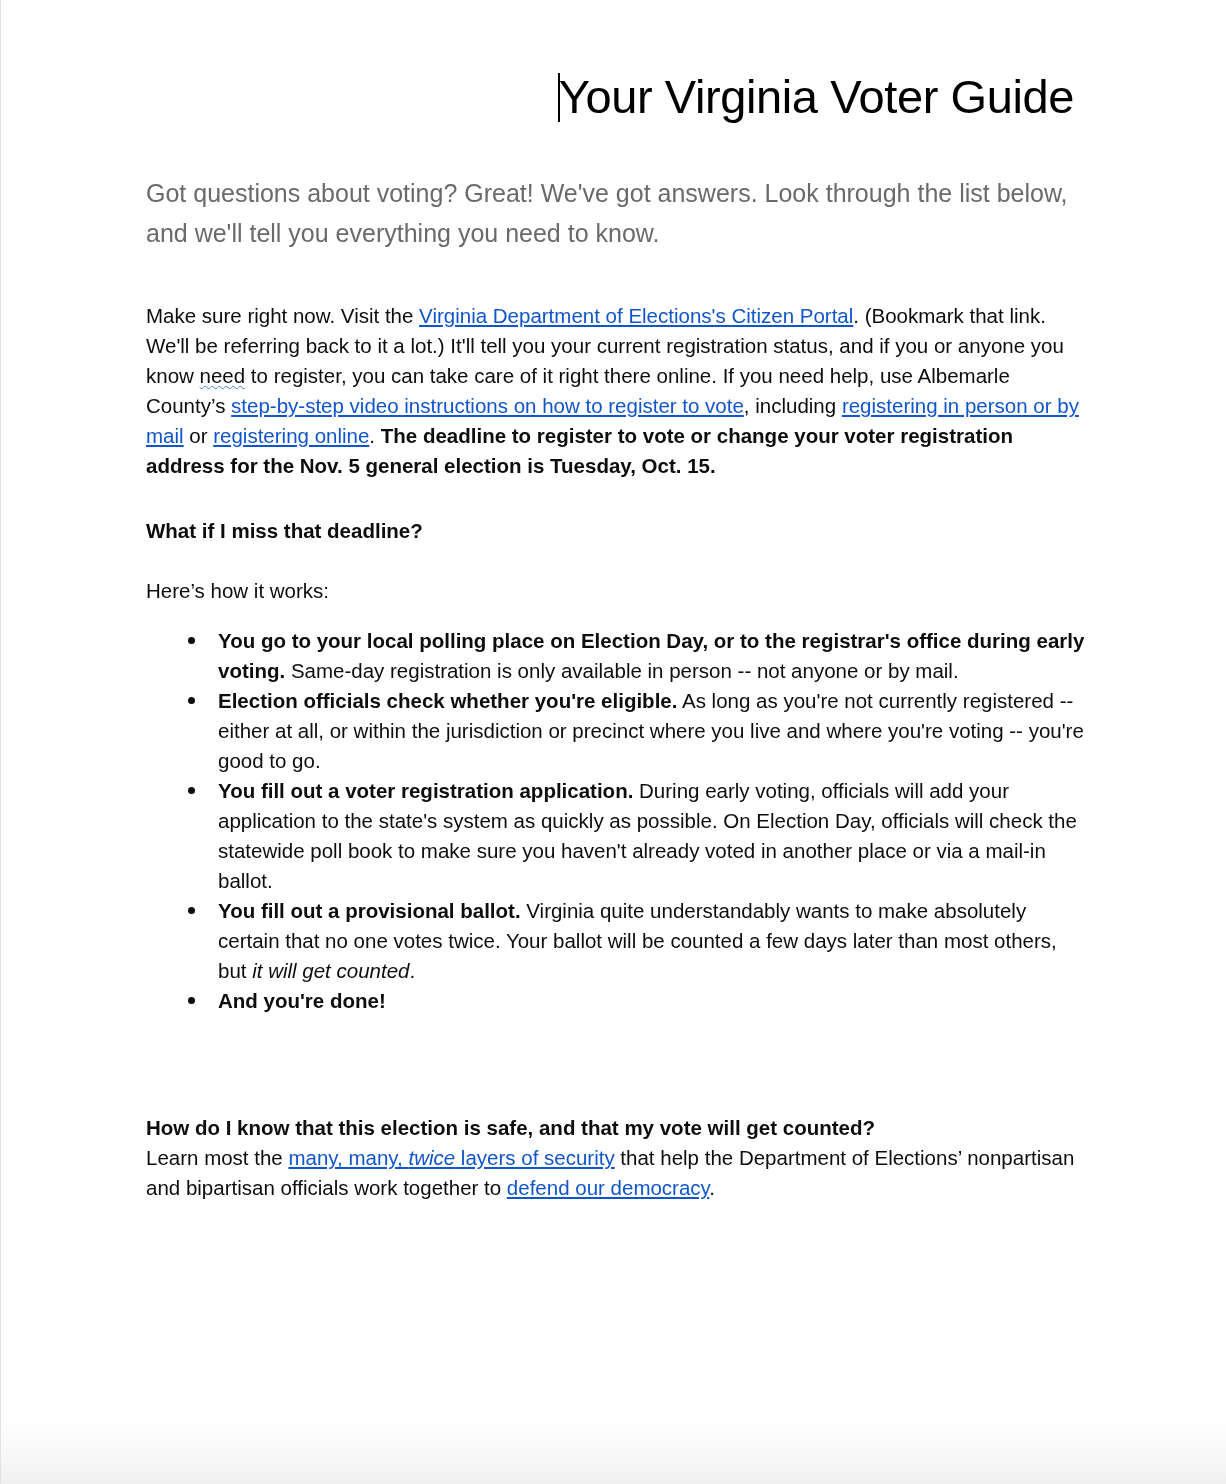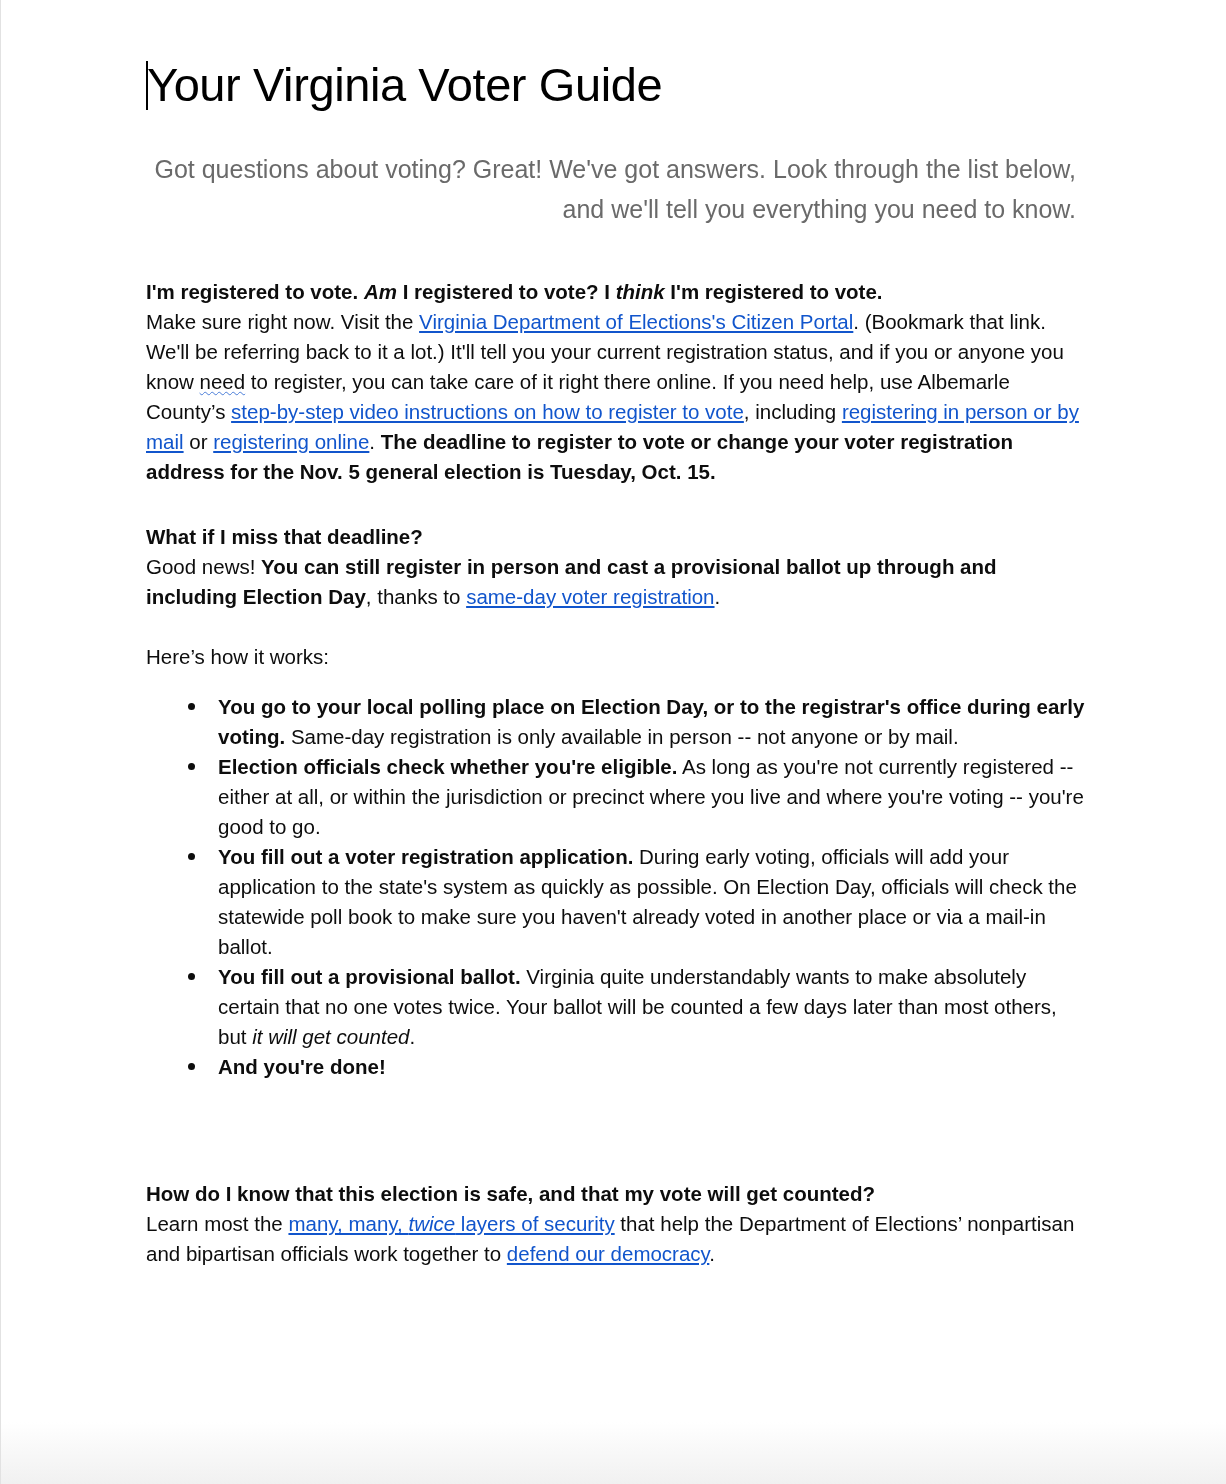--- a/index.html
+++ b/index.html
@@ -45,42 +45,42 @@
   }
 
   
   .doc-title {
     position: relative;
     font-size: 47px;
     line-height: 1.12;
     font-weight: 400;
     color: #000000;
     letter-spacing: -0.4px;
-    margin: 0;
+    margin: 12px;
     padding-top: 59px;
+    text-align: right;
   }
   .caret {
     display: inline-block;
     width: 2px;
     height: 49px;
     background: #000000;
     vertical-align: -9px;
     margin-right: -1px;
   }
 
   
   .doc-subtitle {
     font-size: 25px;
     line-height: 1.63;
     color: #6a6a6a;
     font-weight: 400;
     margin: 0;
     padding-top: 37px;
     max-width: 930px;
-    text-align: right;
   }
 
   
   .block {
     font-size: 20.5px;
     line-height: 30px;
     color: #0d0d0d;
   }
   .section {
     margin-top: 35px;
@@ -150,27 +150,25 @@
 <body>
 
 <div id="page">
   <div id="doc">
 
     <h1 class="doc-title"><span class="caret"></span><span>Your Virginia Voter Guide</span></h1>
 
     <p class="doc-subtitle">Got questions about voting? Great! We've got answers. Look through the list below, and we'll tell you everything you need to know.</p>
 
     <div class="block section first">
-      <div class="q-head"><span>I'm registered to vote. </span><em>Am</em><span> I registered to vote? I </span><em>think</em><span> I'm registered to vote.</span></div>
       <div class="body-line"><span>Make sure right now. Visit the </span><a class="link">Virginia Department of Elections's Citizen Portal</a><span>. (Bookmark that link. We'll be referring back to it a lot.) It'll tell you your current registration status, and if you or anyone you know </span><span class="squiggle">need</span><span> to register, you can take care of it right there online. If you need help, use Albemarle County’s </span><a class="link">step-by-step video instructions on how to register to vote</a><span>, including </span><a class="link">registering in person or by mail</a><span> or </span><a class="link">registering online</a><span>. </span><b>The deadline to register to vote or change your voter registration address for the Nov. 5 general election is Tuesday, Oct. 15.</b></div>
     </div>
 
     <div class="block section">
       <div class="q-head">What if I miss that deadline?</div>
-      <div class="body-line"><span>Good news! </span><b>You can still register in person and cast a provisional ballot up through and including Election Day</b><span>, thanks to </span><a class="link">same-day voter registration</a><span>.</span></div>
     </div>
 
     <div class="block intro-line">Here’s how it works:</div>
 
     <ul class="bullets">
       <li>
         <span class="dot"></span>
         <b>You go to your local polling place on Election Day, or to the registrar's office during early voting.</b><span> Same-day registration is only available in person -- not anyone or by mail.</span>
       </li>
       <li>

